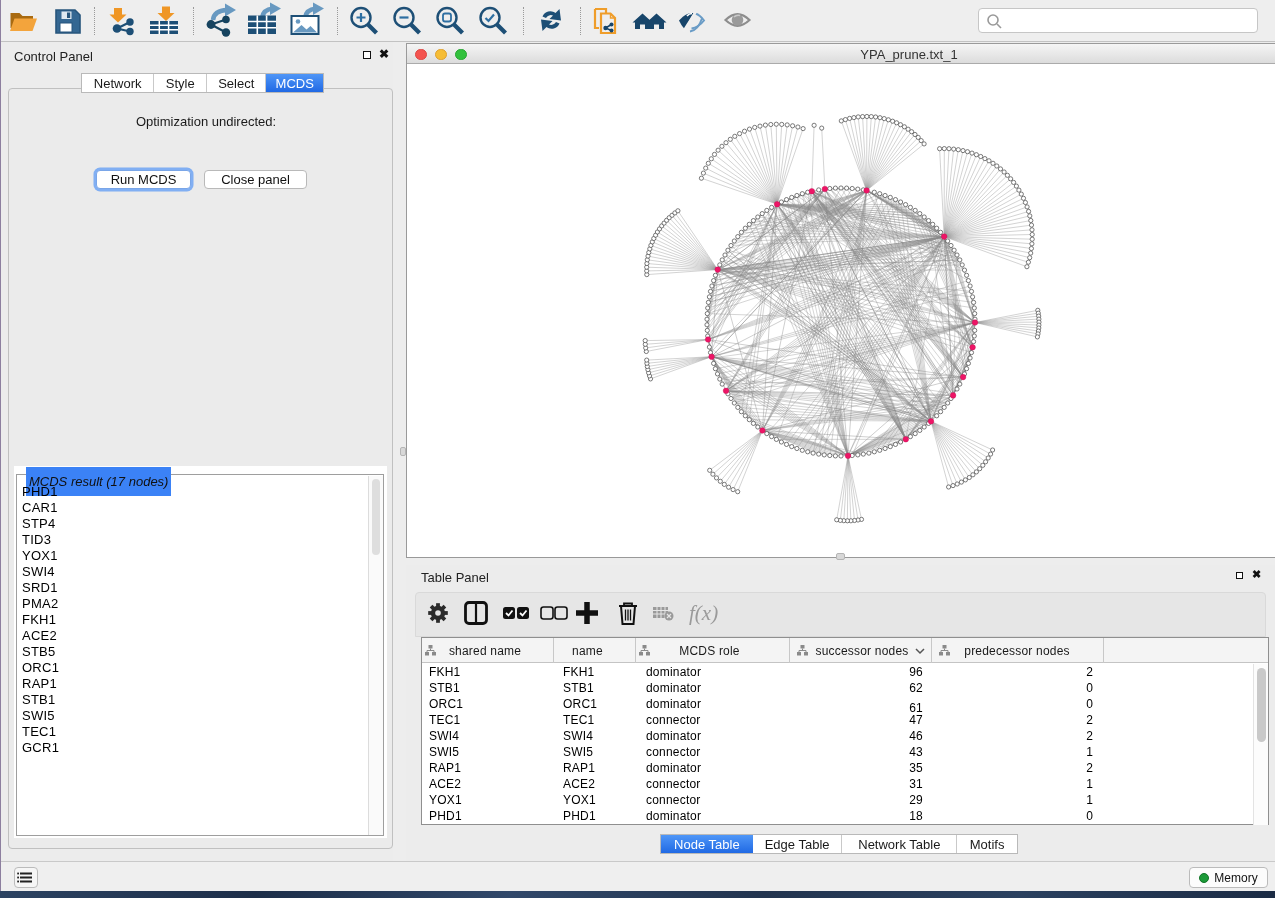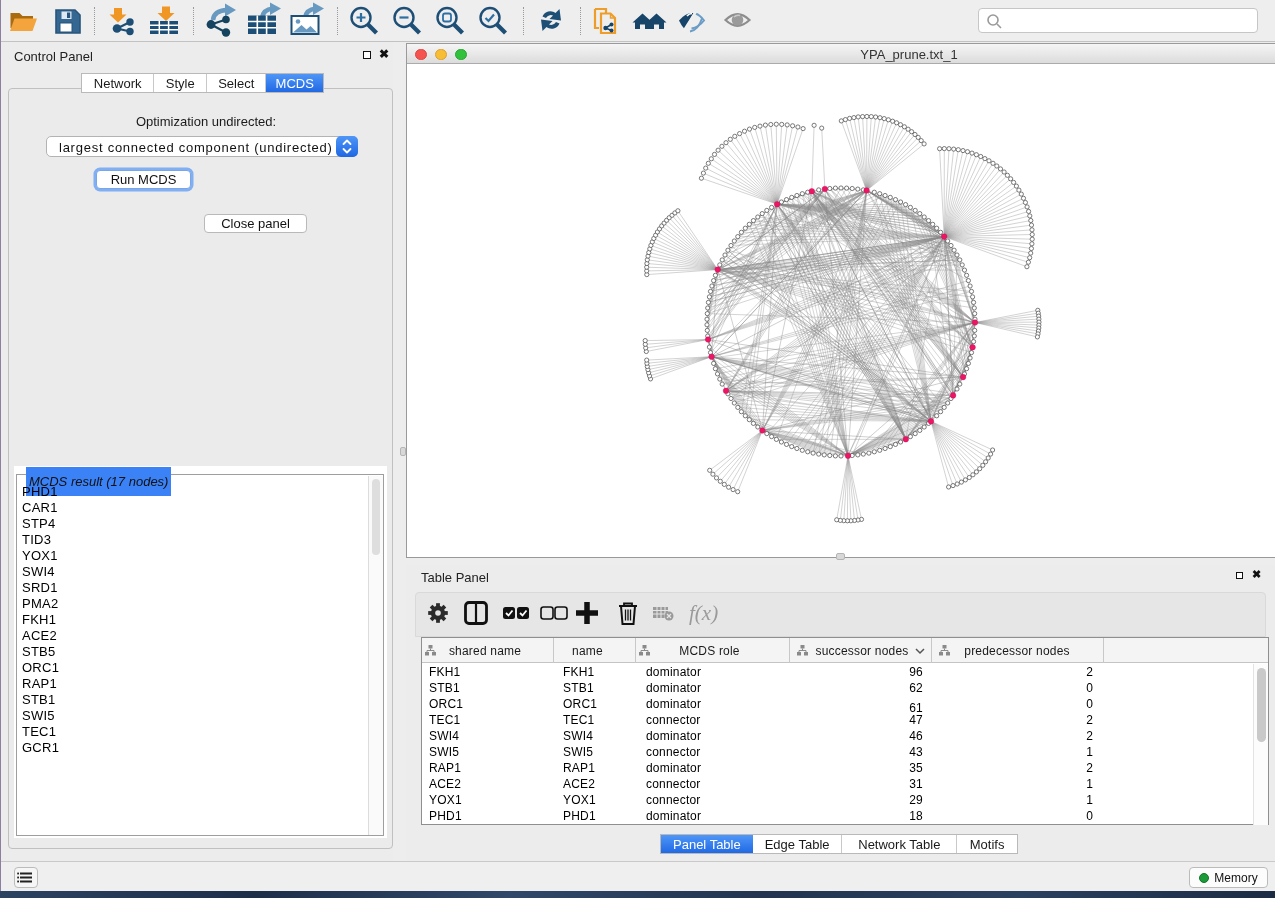--- a/index.html
+++ b/index.html
@@ -29,21 +29,21 @@
 #cp-tabs .seg:nth-child(1){ width:73px; }
 #cp-tabs .seg:nth-child(2){ width:53px; }
 #cp-tabs .seg:nth-child(3){ width:60px; }
 #cp-tabs .seg:nth-child(4){ width:57px; }
 #opt-label { position:absolute; left:9px; top:72px; width:392px; text-align:center; font-size:13px; color:#1a1a1a; }
 #dropdown { position:absolute; left:45px; top:94px; width:312px; height:21px; background:#fff; border:1px solid #b3b3b3; border-radius:5px; font-size:13px; }
 #dropdown .txt { position:absolute; left:12px; top:3px; letter-spacing:0.75px; }
 #dropdown .cap { position:absolute; right:-1px; top:-1px; width:22px; height:21px; border-radius:5px; background:linear-gradient(#4f96f7,#1e67e3); }
 .btn { position:absolute; height:19px; background:#fff; border:1px solid #b9b9b9; border-radius:4px; font-size:13px; color:#111; display:flex; align-items:center; justify-content:center; }
 #btn-run { left:95px; top:128px; width:95px; box-shadow:0 0 0 2.5px rgba(110,165,245,.85); border-color:#7aa6e8; }
-#btn-close { left:203px; top:128px; width:103px;margin-top:44px; }
+#btn-close { left:203px; top:128px; width:103px; }
 #mcds-box { position:absolute; left:13px; top:424px; width:373px; height:372px; background:#fff; }
 #mcds-border { position:absolute; left:2px; top:8px; right:3px; bottom:2px; border:1px solid #9e9e9e; }
 #mcds-title { position:absolute; left:12px; top:1px; background:#3b82f6; padding:7px 3px; font-size:13px; color:#111;font-style:italic; }
 #mcds-list { position:absolute; left:8px; top:18px; font-size:13px; line-height:16px; color:#000; letter-spacing:0.25px; }
 #mcds-sb { position:absolute; right:4px; top:10px; bottom:3px; width:15px; background:#fafafa; border-left:1px solid #dcdcdc; }
 #mcds-thumb { position:absolute; left:3px; top:3px; width:8px; height:76px; background:#dedede; border-radius:4px; }
 
 
 #vsplit { left:393px; top:42px; width:13px; height:819px; background:#ededed; }
 #vsplit-handle { position:absolute; left:7px; top:405px; width:6px; height:9px; background:#d8d8d8; border:1px solid #b5b5b5; border-radius:2px; }
@@ -222,29 +222,20 @@
  <div id="cp-float"></div>
  <div id="cp-close">✖</div>
  <div id="cp-content"></div>
  <div id="cp-tabs" class="tabbar">
   <div class="seg">Network</div>
       <div class="seg">Style</div>
       <div class="seg">Select</div>
       <div class="seg sel">MCDS</div>
  </div>
  <div id="opt-label">Optimization undirected:</div>
- <div id="dropdown">
-  <div class="txt">largest connected component (undirected)</div>
-  <div class="cap">
-   <svg width="22" height="21">
-    <path d="M7.5 8 L11 4.5 L14.5 8" fill="none" stroke="#fff" stroke-width="1.8" stroke-linecap="round" stroke-linejoin="round"></path>
-    <path d="M7.5 13 L11 16.5 L14.5 13" fill="none" stroke="#fff" stroke-width="1.8" stroke-linecap="round" stroke-linejoin="round"></path>
-   </svg>
-  </div>
- </div>
  <div class="btn" id="btn-run">Run MCDS</div>
  <div class="btn" id="btn-close">Close panel</div>
  <div id="mcds-box">
   <div id="mcds-border"></div>
   <div id="mcds-title">MCDS result (17 nodes)</div>
   <div id="mcds-list">PHD1<br>CAR1<br>STP4<br>TID3<br>YOX1<br>SWI4<br>SRD1<br>PMA2<br>FKH1<br>ACE2<br>STB5<br>ORC1<br>RAP1<br>STB1<br>SWI5<br>TEC1<br>GCR1</div>
   <div id="mcds-sb">
         <div id="mcds-thumb"></div>
       </div>
  </div>
@@ -1427,21 +1418,21 @@
 <div class="cell" style="left:141px;top:144px">PHD1</div>
 <div class="cell" style="left:224px;top:144px">dominator</div>
 <div class="cell" style="left:367px;top:144px;width:134px;text-align:right">18</div>
 <div class="cell" style="left:537px;top:144px;width:134px;text-align:right">0</div>
 </div>
   <div id="tbl-sb">
         <div id="tbl-thumb"></div>
       </div>
  </div>
  <div id="tp-tabs" class="tabbar">
-  <div class="seg sel" style="width:92px">Panel Table</div>
+  <div class="seg sel" style="width:92px">Node Table</div>
   <div class="seg" style="width:90px">Edge Table</div>
   <div class="seg" style="width:115px">Network Table</div>
   <div class="seg" style="width:60px">Motifs</div>
  </div>
 </div>
 
 <div id="statusbar" class="abs">
  <div id="list-btn">
   <svg width="22" height="19">
    <g stroke="#222" stroke-width="1.8">

